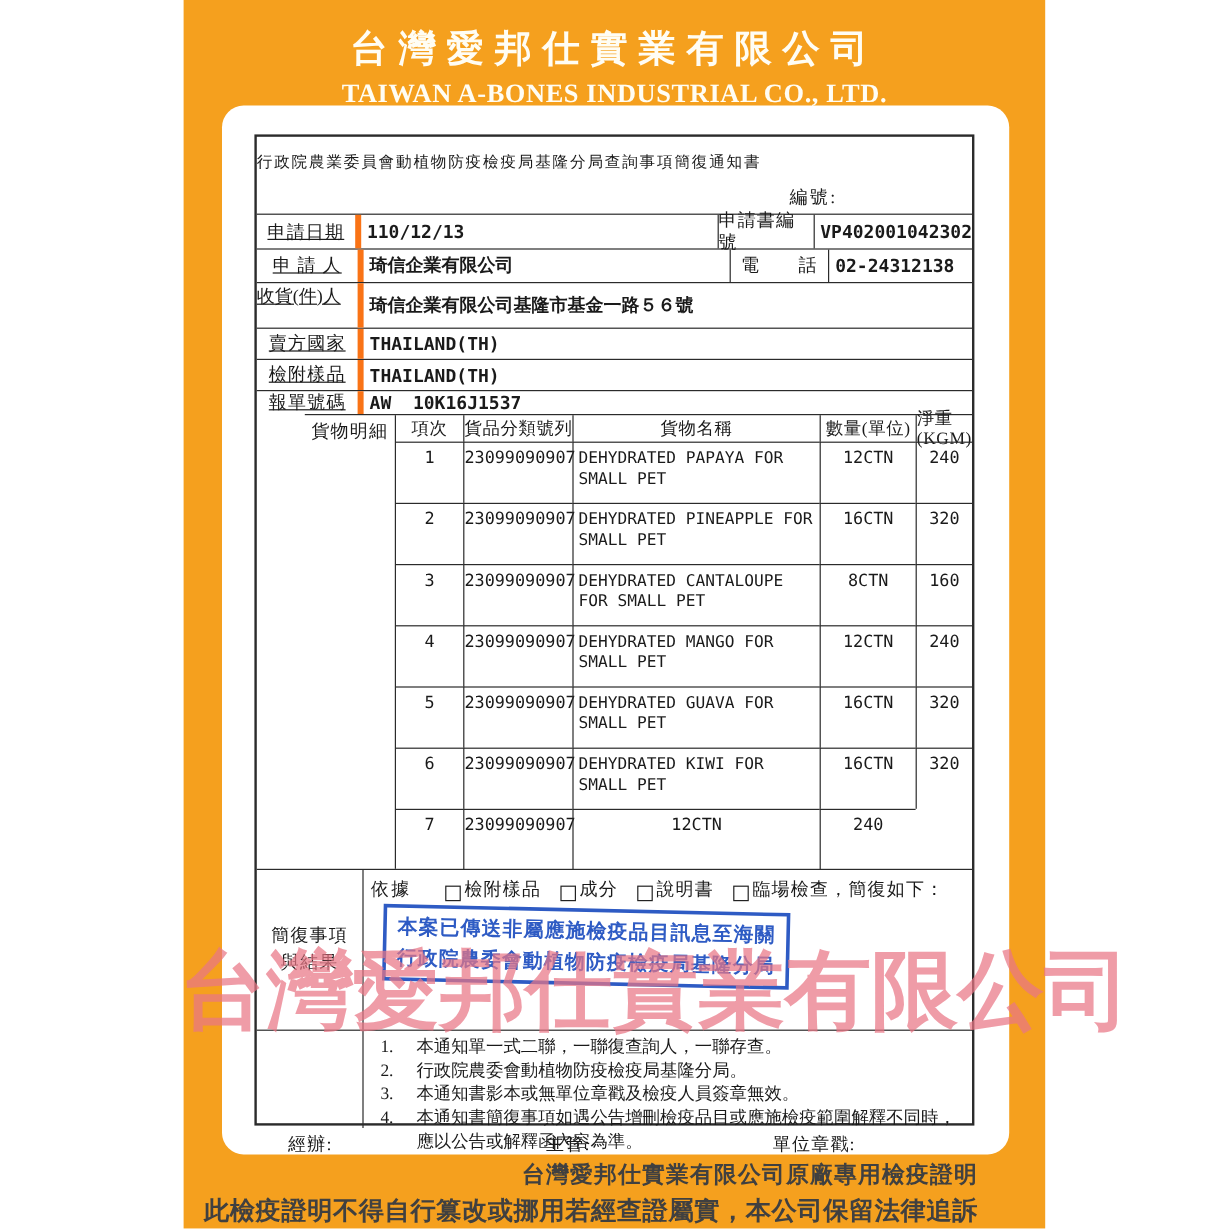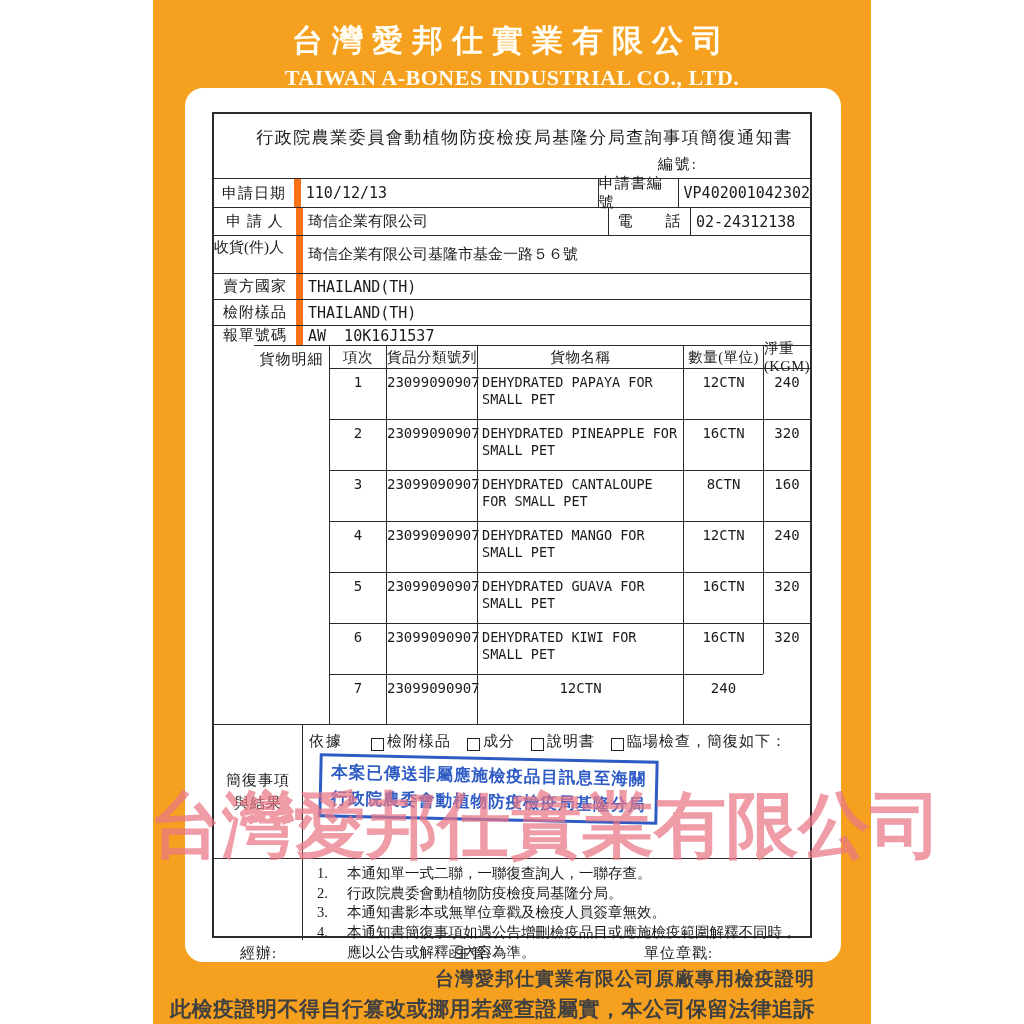--- a/index.html
+++ b/index.html
@@ -17,27 +17,27 @@
 
   
   .doc { position:absolute; left:185px; top:88px; width:656px; height:874px; background:#ffffff; border-radius:18px; }
 
   .sheet { position:absolute; left:27px; top:24px; width:600px; height:826px; border:2px solid #2b2b2b; background:#fff; }
 
   .row { display:flex; border-top:1px solid #2b2b2b; }
   .row.first { border-top:none; }
 
   .title-row { position:relative; display:block; height:64px; }
-  .doc-title { padding-top:12px; text-align:center; font-size:17px; letter-spacing:1.5px; white-space:nowrap;padding-left:25px; }
+  .doc-title { padding-top:12px; text-align:left; font-size:13px; letter-spacing:1.5px; white-space:nowrap; }
   .serial { position:absolute; right:112px; bottom:4px; font-size:15px; letter-spacing:2px; }
 
   .lbl { display:flex; align-items:center; justify-content:center; font-size:15px; letter-spacing:1px; }
-  .val { display:flex; align-items:center; font-family:"DejaVu Sans Mono","Liberation Mono",monospace; font-size:15px; padding-left:5px; white-space:pre; }
-
-  .c-lbl1 { width:89px; border-right:7px solid #f97316; }
+  .val { display:flex; align-items:center; font-family:"DejaVu Sans Mono","Liberation Mono",monospace; font-size:15px; padding-left:5px; white-space:pre;font-weight:bold; }
+
+  .c-lbl1 { width:89px; border-right:5px solid #f97316;text-decoration:underline; }
   .c-val1 { width:305px; }
   .c-lbl2 { width:83px; border-left:1px solid #2b2b2b; border-right:1px solid #2b2b2b; }
   .c-val2 { flex:1; }
   .c-valfull { flex:1; }
 
   .r-date { height:29px; }
   .r-applicant { height:28px; }
   .r-consignee { height:38px; }
   .r-consignee .c-lbl1 { align-items:flex-start; justify-content:flex-start; letter-spacing:0; padding-top:2px; }
   .r-country { height:26px; }

